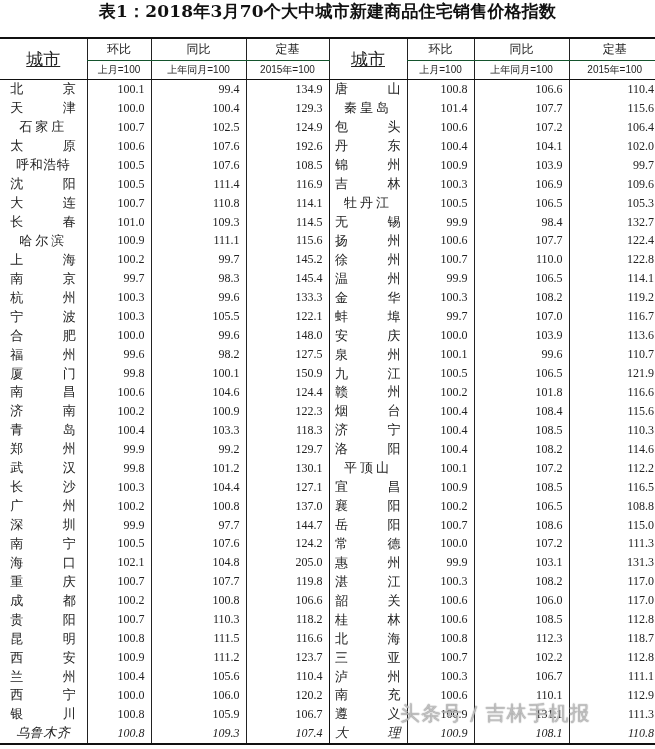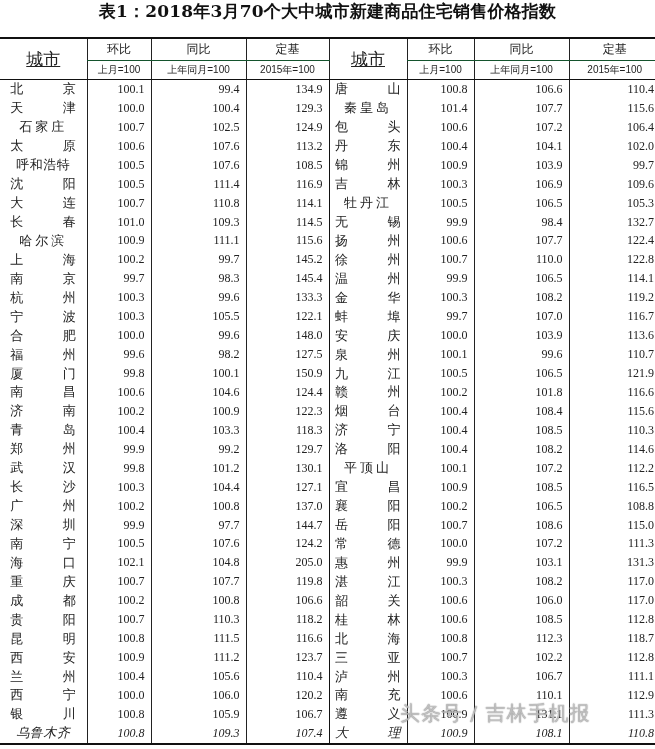--- a/index.html
+++ b/index.html
@@ -109,21 +109,21 @@
         <td class="num vl">107.2</td>
         <td class="num vl">106.4</td>
       </tr>
       <tr>
         <td class="city"><span class="city-inner">
             <span>太</span>
             <span>原</span>
           </span></td>
         <td class="num vl">100.6</td>
         <td class="num vl">107.6</td>
-        <td class="num vl">113.2</td>
+        <td class="num vl">192.6</td>
         <td class="city vl2"><span class="city-inner">
             <span>丹</span>
             <span>东</span>
           </span></td>
         <td class="num vl">100.4</td>
         <td class="num vl">104.1</td>
         <td class="num vl">102.0</td>
       </tr>
       <tr>
         <td class="city"><span>呼和浩特</span></td>

